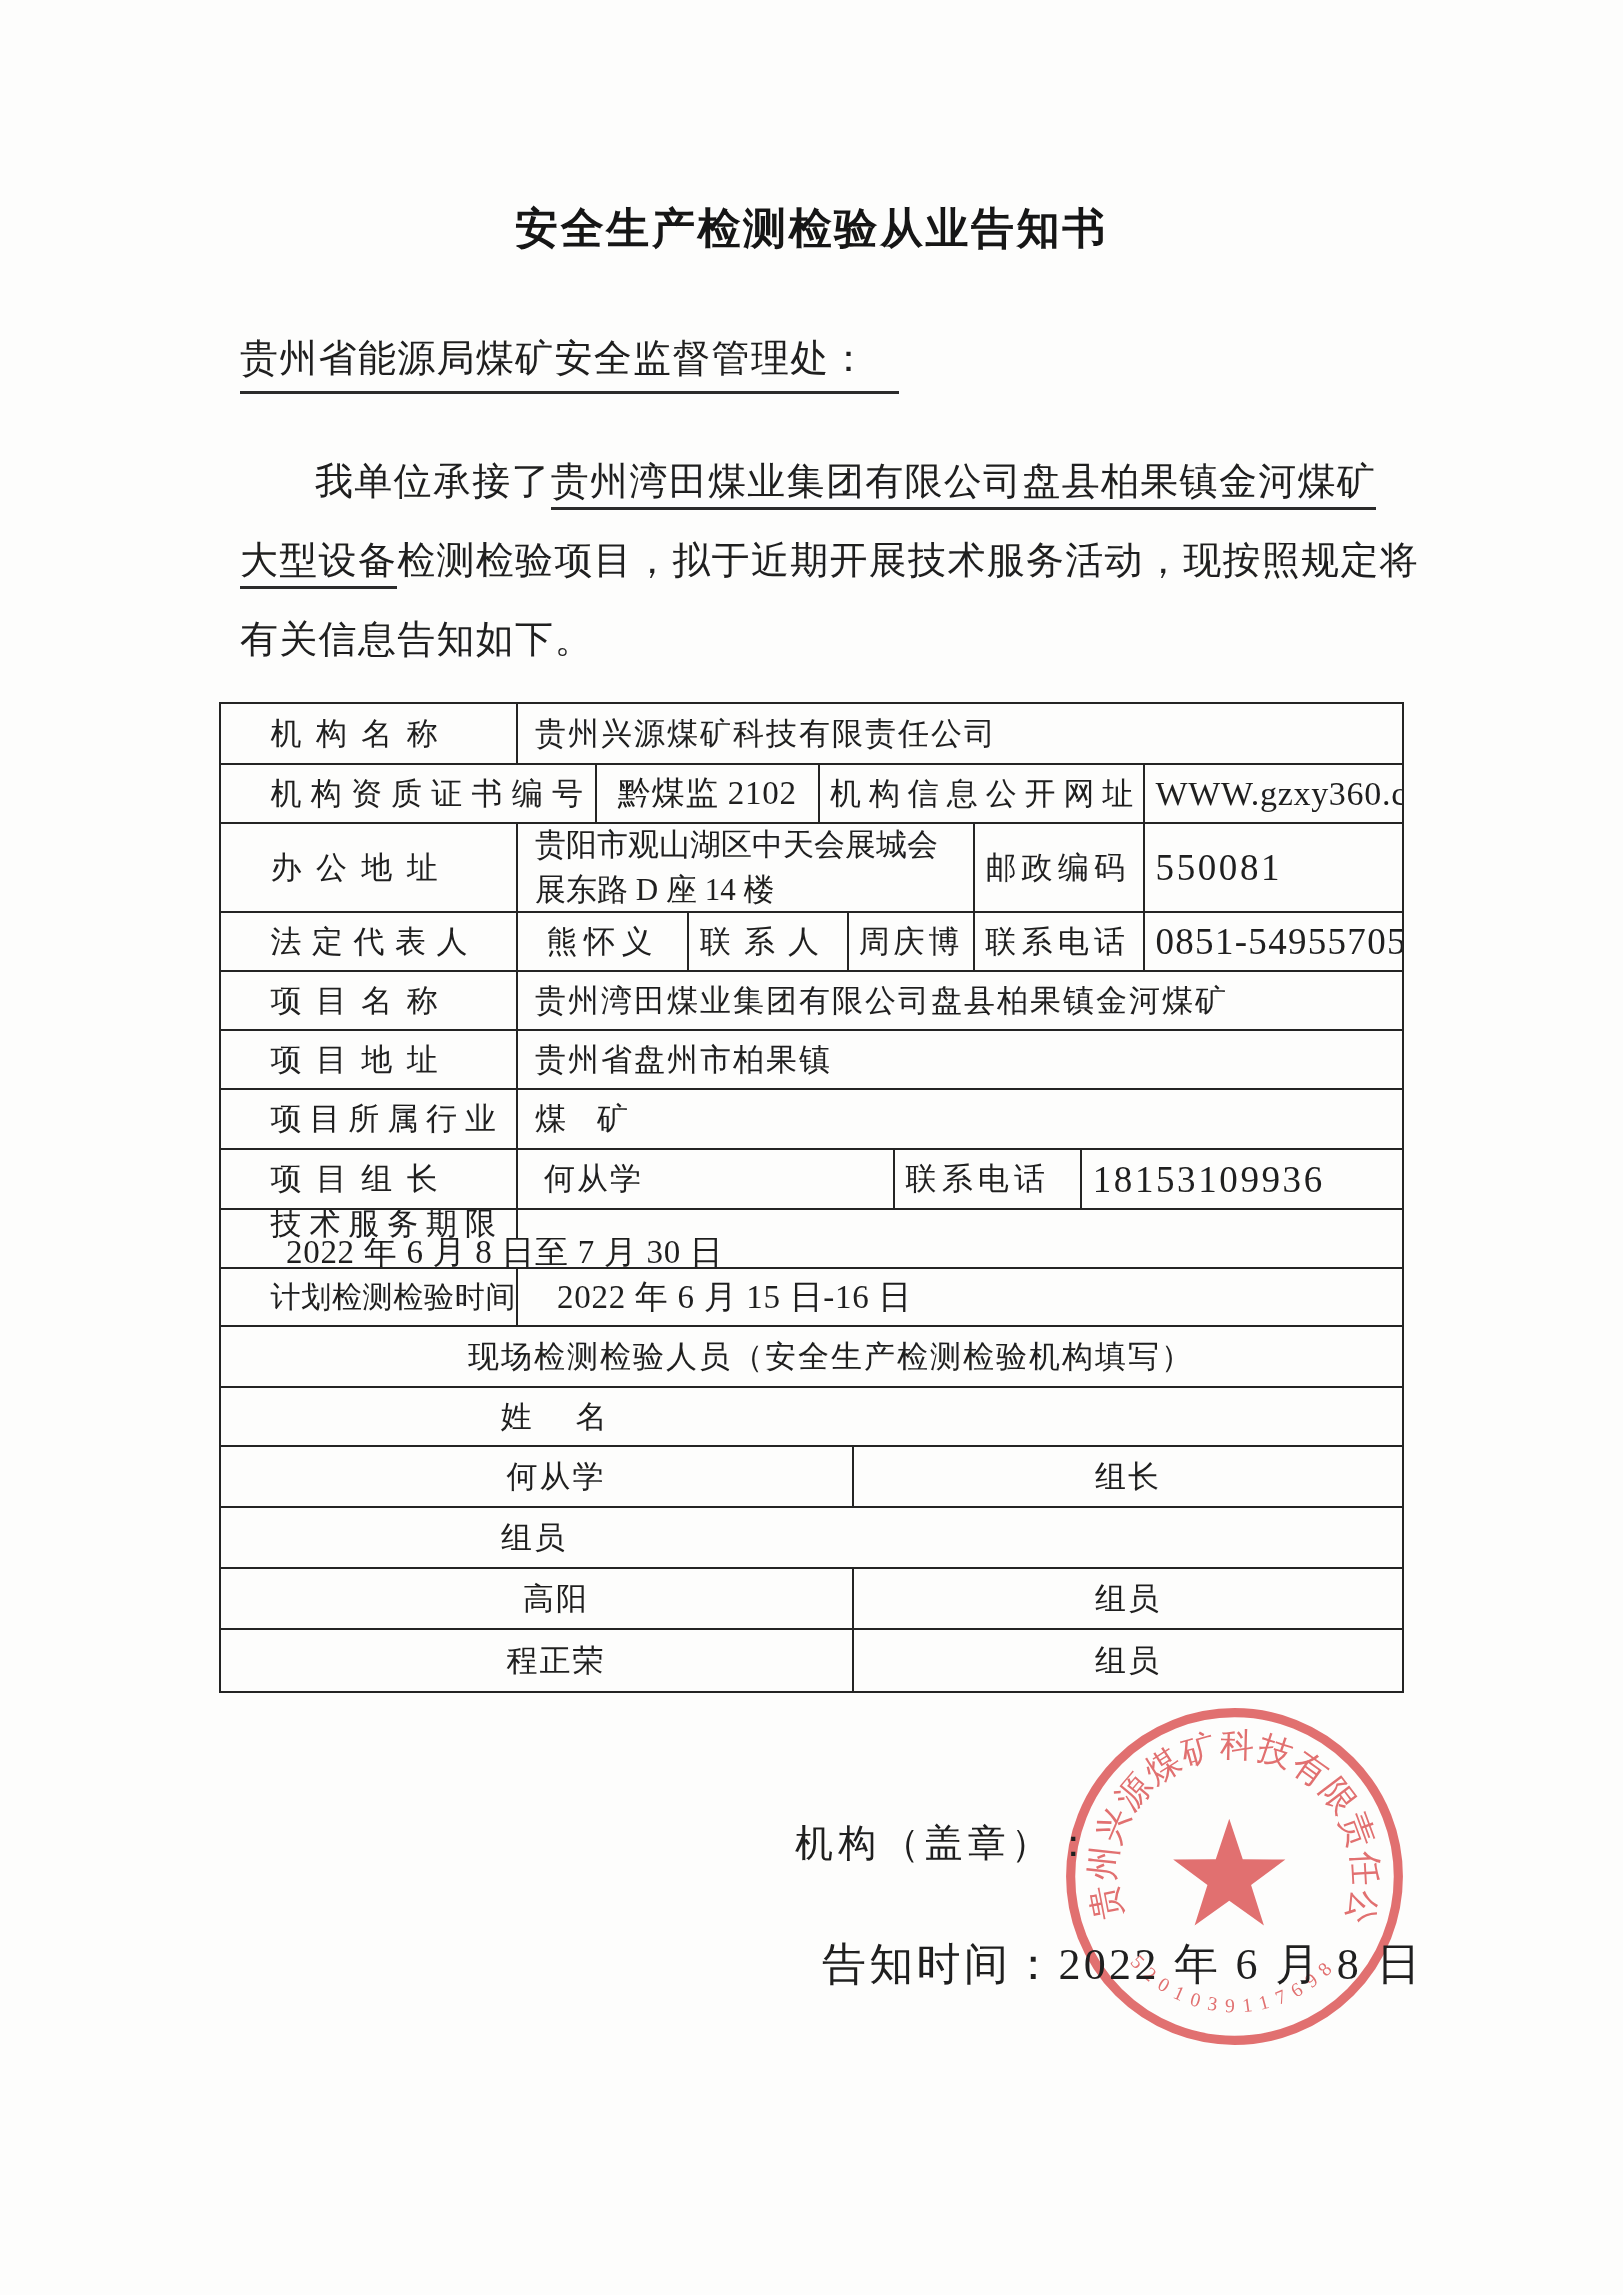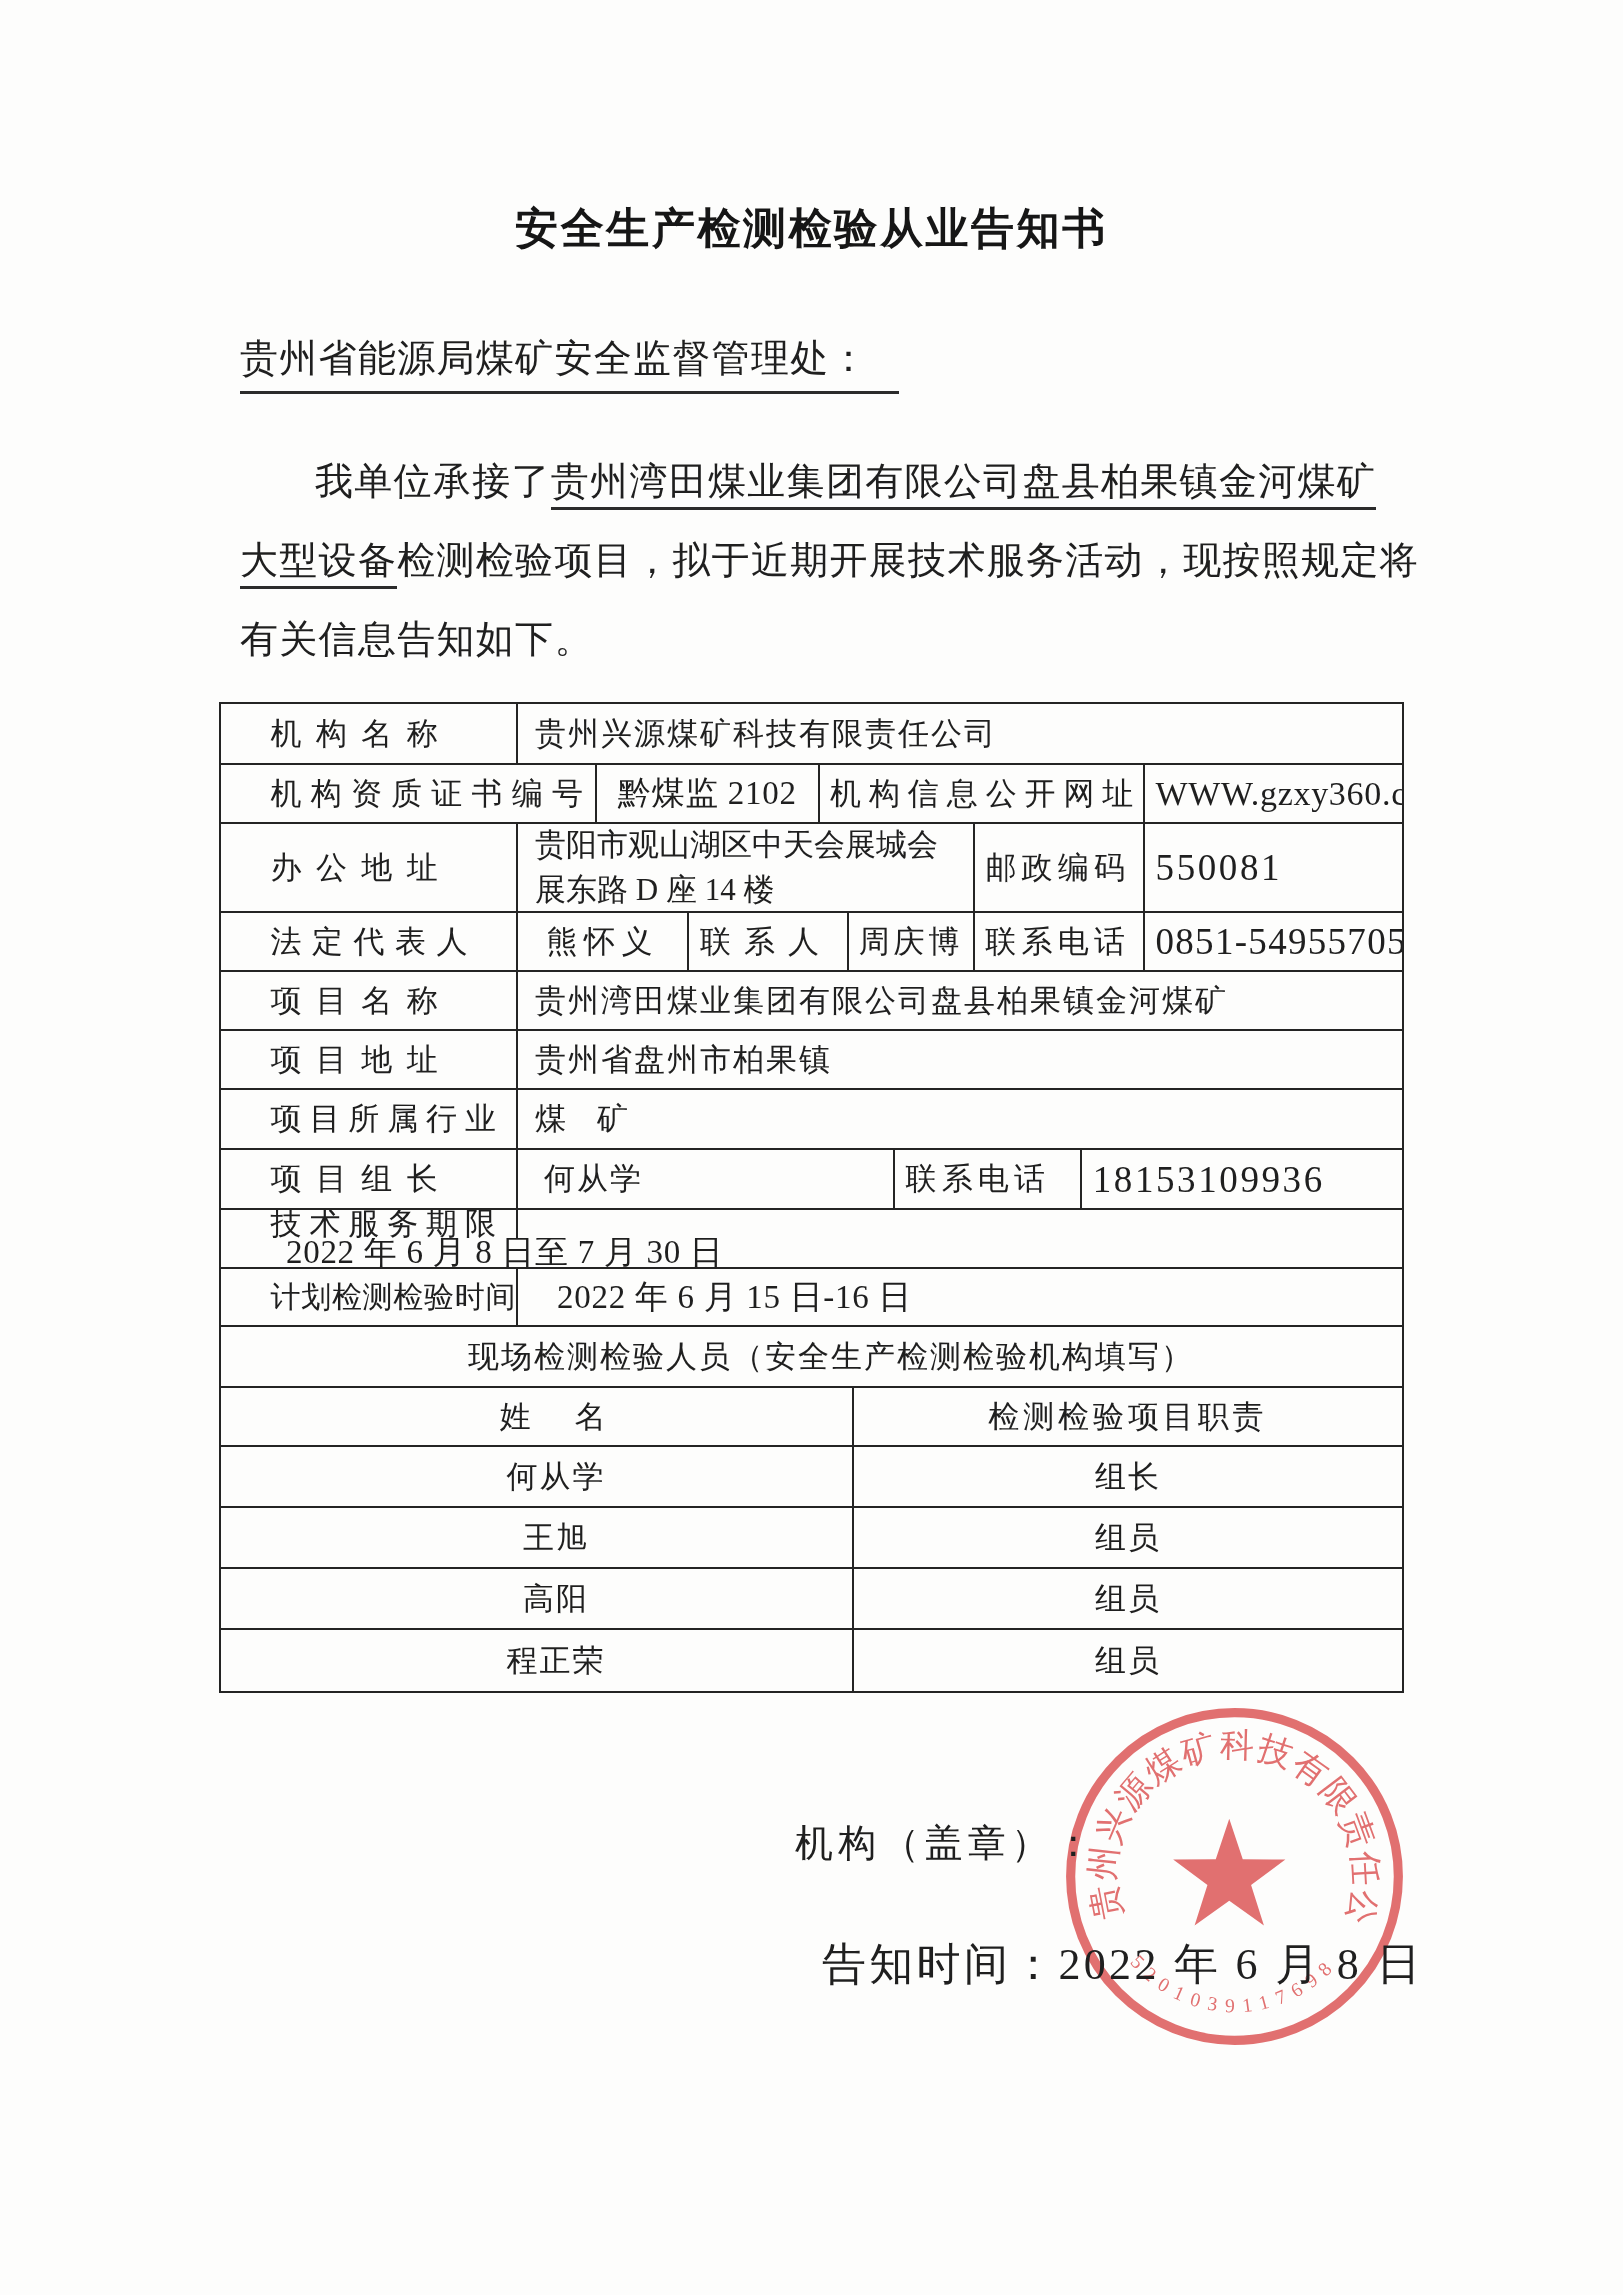--- a/index.html
+++ b/index.html
@@ -130,29 +130,27 @@
     <div class="tcell f46" style="width:22.6%;">计划检测检验时间</div>
     <div class="tcell date pad60" style="width:77.4%;">2022 年 6 月 15 日-16 日</div>
   </div>
 
   <div class="trow" style="height:61px;">
     <div class="tcell center ls3" style="width:100%;">现场检测检验人员（安全生产检测检验机构填写）</div>
   </div>
 
   <div class="trow" style="height:59px;">
     <div class="tcell center ls10" style="width:52%;">姓　名</div>
-    <div class="tcell center ls6" style="width:48%;">检测检验项目职责</div>
   </div>
 
   <div class="trow" style="height:61px;">
     <div class="tcell center ls3" style="width:52%;">何从学</div>
     <div class="tcell center ls3" style="width:48%;">组长</div>
   </div>
   <div class="trow" style="height:61px;">
-    <div class="tcell center ls3" style="width:52%;">王旭</div>
     <div class="tcell center ls3" style="width:48%;">组员</div>
   </div>
   <div class="trow" style="height:61px;">
     <div class="tcell center ls3" style="width:52%;">高阳</div>
     <div class="tcell center ls3" style="width:48%;">组员</div>
   </div>
   <div class="trow" style="height:61px;">
     <div class="tcell center ls3" style="width:52%;">程正荣</div>
     <div class="tcell center ls3" style="width:48%;">组员</div>
   </div>

